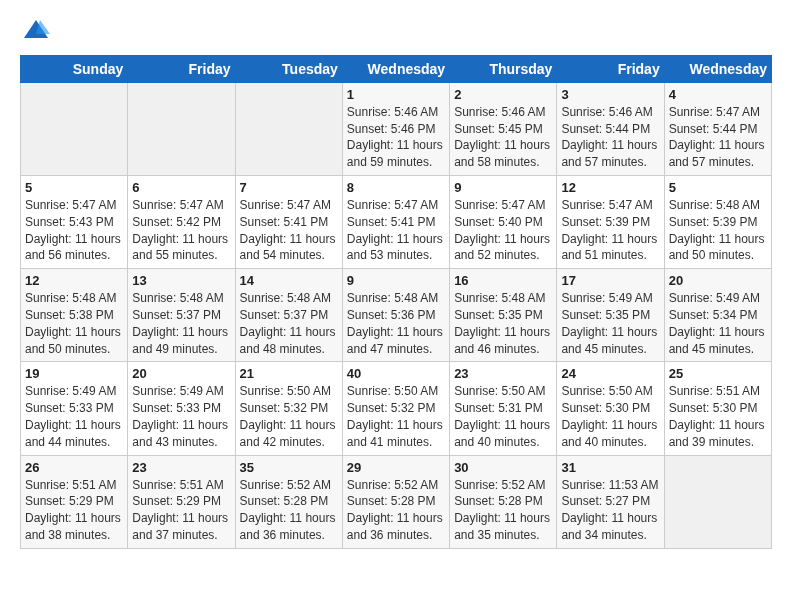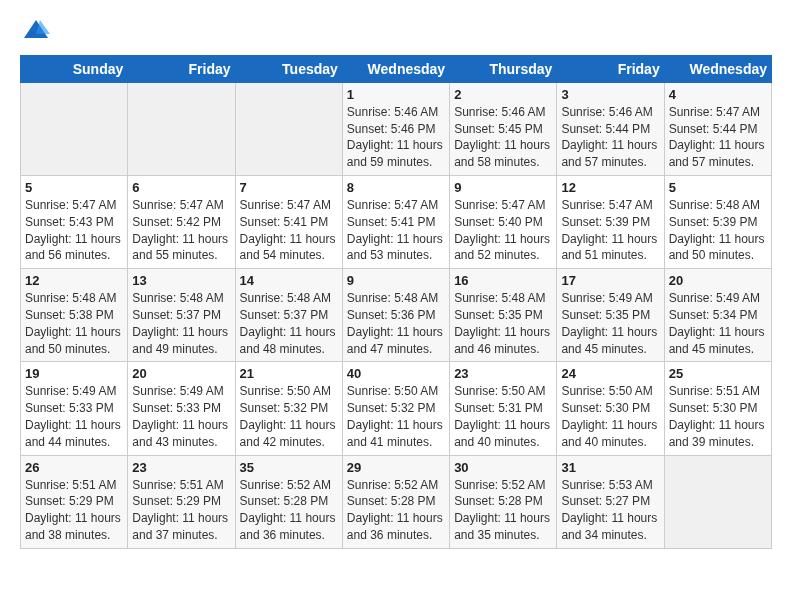--- a/index.html
+++ b/index.html
@@ -340,21 +340,21 @@
         </td>
         <td>
           <div class="day-number">30</div>
           <div class="day-info" style="white-space: pre-line;">Sunrise: 5:52 AM
 Sunset: 5:28 PM
 Daylight: 11 hours
 and 35 minutes.</div>
         </td>
         <td>
           <div class="day-number">31</div>
-          <div class="day-info" style="white-space: pre-line;">Sunrise: 5:53 AM
+          <div class="day-info" style="white-space: pre-line;">Sunrise: 11:53 AM
 Sunset: 5:27 PM
 Daylight: 11 hours
 and 34 minutes.</div>
         </td>
         <td class="empty-cell"></td>
       </tr>
     </tbody>
 </table>
 
 </body></html>

